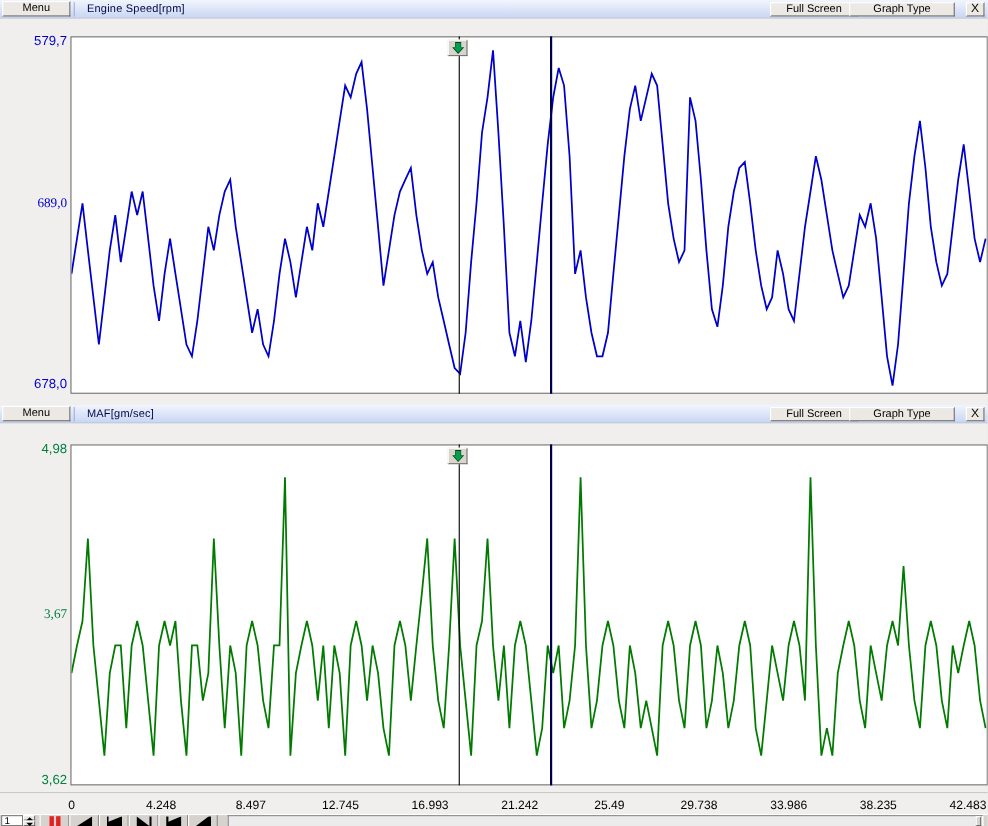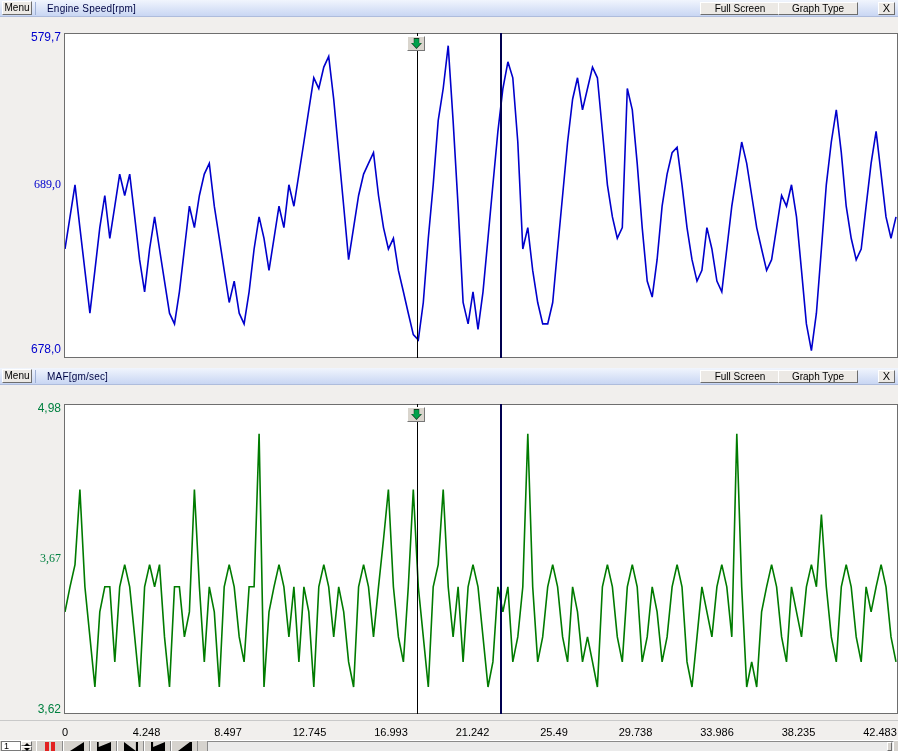--- a/index.html
+++ b/index.html
@@ -6,28 +6,28 @@
   html,body { width:898px; height:751px; overflow:hidden; }
   body { background:#ece9e5; font-family:"Liberation Sans", sans-serif; font-size:11px; position:relative; }
 
   .panel { position:absolute; left:0; width:898px; }
   #panel1 { top:0; height:368px; }
   #panel2 { top:368px; height:352px; }
 
   .titlebar { position:absolute; left:0; right:0; top:0; height:17px;
     background:linear-gradient(#f1f5fd,#c9d6f3); border-bottom:1px solid #aebcdc;
     display:flex; align-items:center; }
-  .menu-btn { margin-left:2px; width:30px; height:14px; font-size:10px; line-height:12px; 
+  .menu-btn { margin-left:2px; width:62px; height:14px; font-size:10px; line-height:12px; 
     background:#ece9e5; border:1px solid; border-color:#ffffff #6d6d6d #6d6d6d #ffffff; color:#000; cursor:default; }
   .titlebar-sep { width:1px; height:13px; background:#9fb0d4; margin-left:3px; }
   .panel-title { margin-left:11px; font-size:10px; color:#000646; letter-spacing:0.2px; }
   .tb-btn { position:absolute; top:2px; height:13px; font-size:10px; line-height:11px; text-align:center;
     background:#ece9e5; border:1px solid; border-color:#ffffff #6d6d6d #6d6d6d #ffffff; color:#000; }
   .btn-fullscreen { right:118px; width:80px; }
-  .btn-graphtype { right:40px; width:80px;text-align:center; }
+  .btn-graphtype { right:30px; width:96px;text-align:center; }
   .btn-close { right:3px; width:17px; font-size:11px; }
 
   .chart-bg { position:absolute; left:0; right:0; background:#f1efed; }
   #panel1 .chart-bg { top:17px; height:351px; }
   #panel2 .chart-bg { top:17px; height:335px; }
 
   .plot { position:absolute; left:64px; width:834px; background:#fff; border:1px solid #6e6e6e; }
   #plot1 { top:33px; height:325px; }
   #plot2 { top:36px; height:310px; }
   .plot svg { display:block; }

